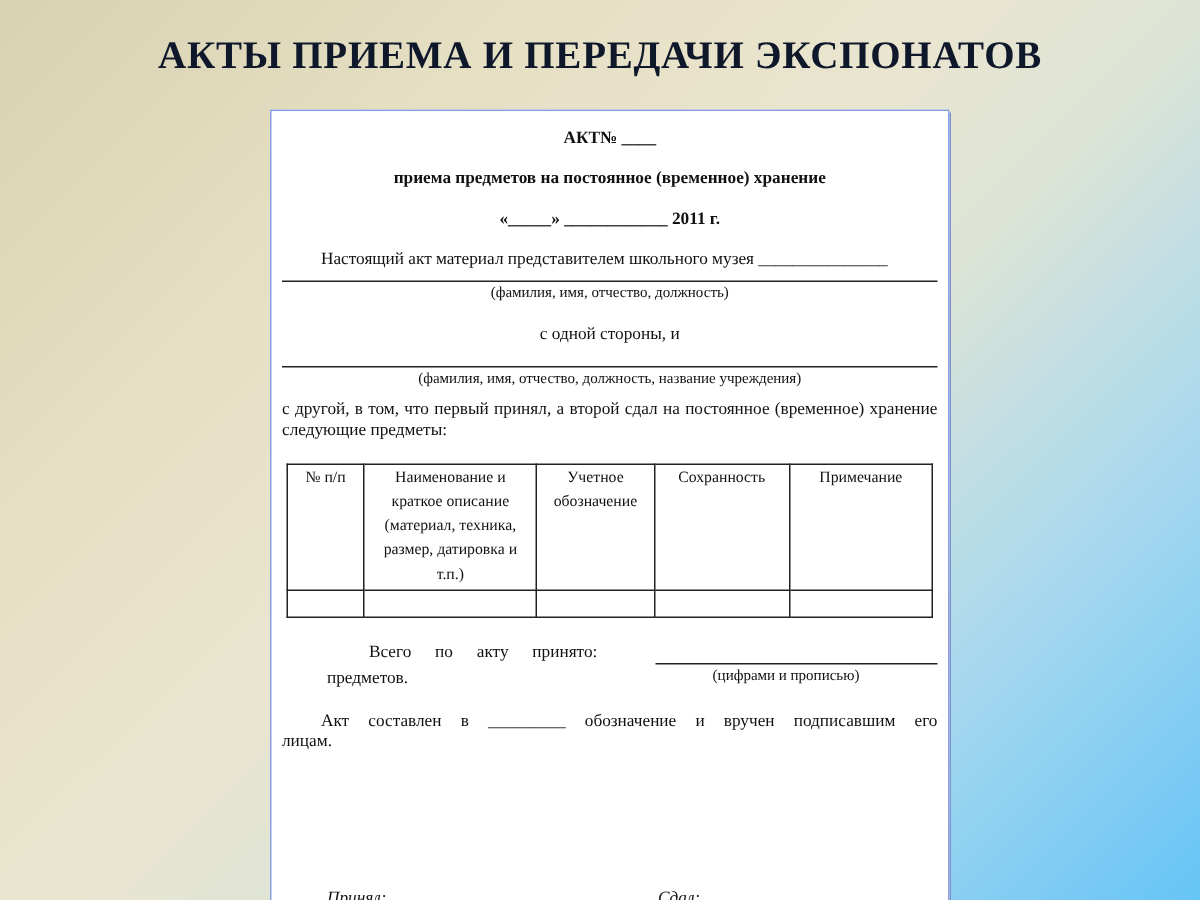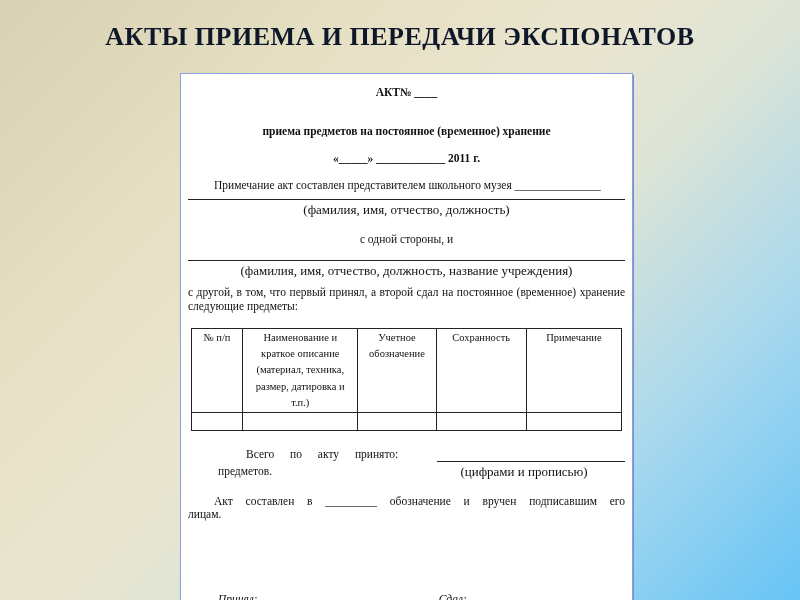--- a/index.html
+++ b/index.html
@@ -15,26 +15,26 @@
   }
   .doc{
     position:absolute;left:180px;top:73px;width:453px;height:551px;
     box-sizing:border-box;background:#ffffff;
     border:1px solid #8a9fe0;box-shadow:1px 2px 0 #7e91cf;
     padding:8px 7px;font-size:11.5px;line-height:1.2;
   }
   .center{text-align:center;}
   .bold{font-weight:bold;}
   .act-no{margin-top:4px;}
-  .subtitle{margin-top:25px;}
+  .subtitle{margin-top:13px;}
   .date-line{margin-top:13px;}
   .composed{margin-top:14px;text-indent:26px;white-space:nowrap;overflow:hidden;}
   .rule{border-bottom:1.6px solid #222;height:0;margin-top:6px;}
   .rule2{border-bottom:1.6px solid #222;height:0;margin-top:13px;}
-  .cap{font-size:13px;text-align:center;margin-top:2px;color:#111;}
+  .cap{font-size:10px;text-align:center;margin-top:2px;color:#111;}
   .one-side{margin-top:15px;}
   .intro{margin-top:8px;text-align:justify;}
   table.items{
     border-collapse:collapse;table-layout:fixed;width:431px;
     margin:14px auto 0 auto;font-size:10.5px;border-radius:24px;
   }
   table.items th,table.items td{
     border:1px solid #222;padding:1px 3px;vertical-align:top;
     text-align:center;font-weight:normal;line-height:1.55;
   }
@@ -57,21 +57,21 @@
 <div class="slide-title">АКТЫ ПРИЕМА И ПЕРЕДАЧИ ЭКСПОНАТОВ</div>
 
 <div class="doc">
 
   <div class="center bold act-no">АКТ№ ____</div>
 
   <div class="center bold subtitle">приема предметов  на постоянное (временное) хранение</div>
 
   <div class="center bold date-line">«_____» ____________ 2011 г.</div>
 
-  <div class="composed">Примечание акт составлен представителем школьного музея _______________</div>
+  <div class="composed">Настоящий акт материал представителем школьного музея _______________</div>
 
   <div class="rule"></div>
   <div class="cap">(фамилия, имя, отчество, должность)</div>
 
   <div class="center one-side">с одной стороны, и</div>
 
   <div class="rule2"></div>
   <div class="cap">(фамилия, имя, отчество, должность, название учреждения)</div>
 
   <div class="intro">с другой, в том, что первый принял, а второй сдал на постоянное (временное) хранение следующие предметы:</div>

